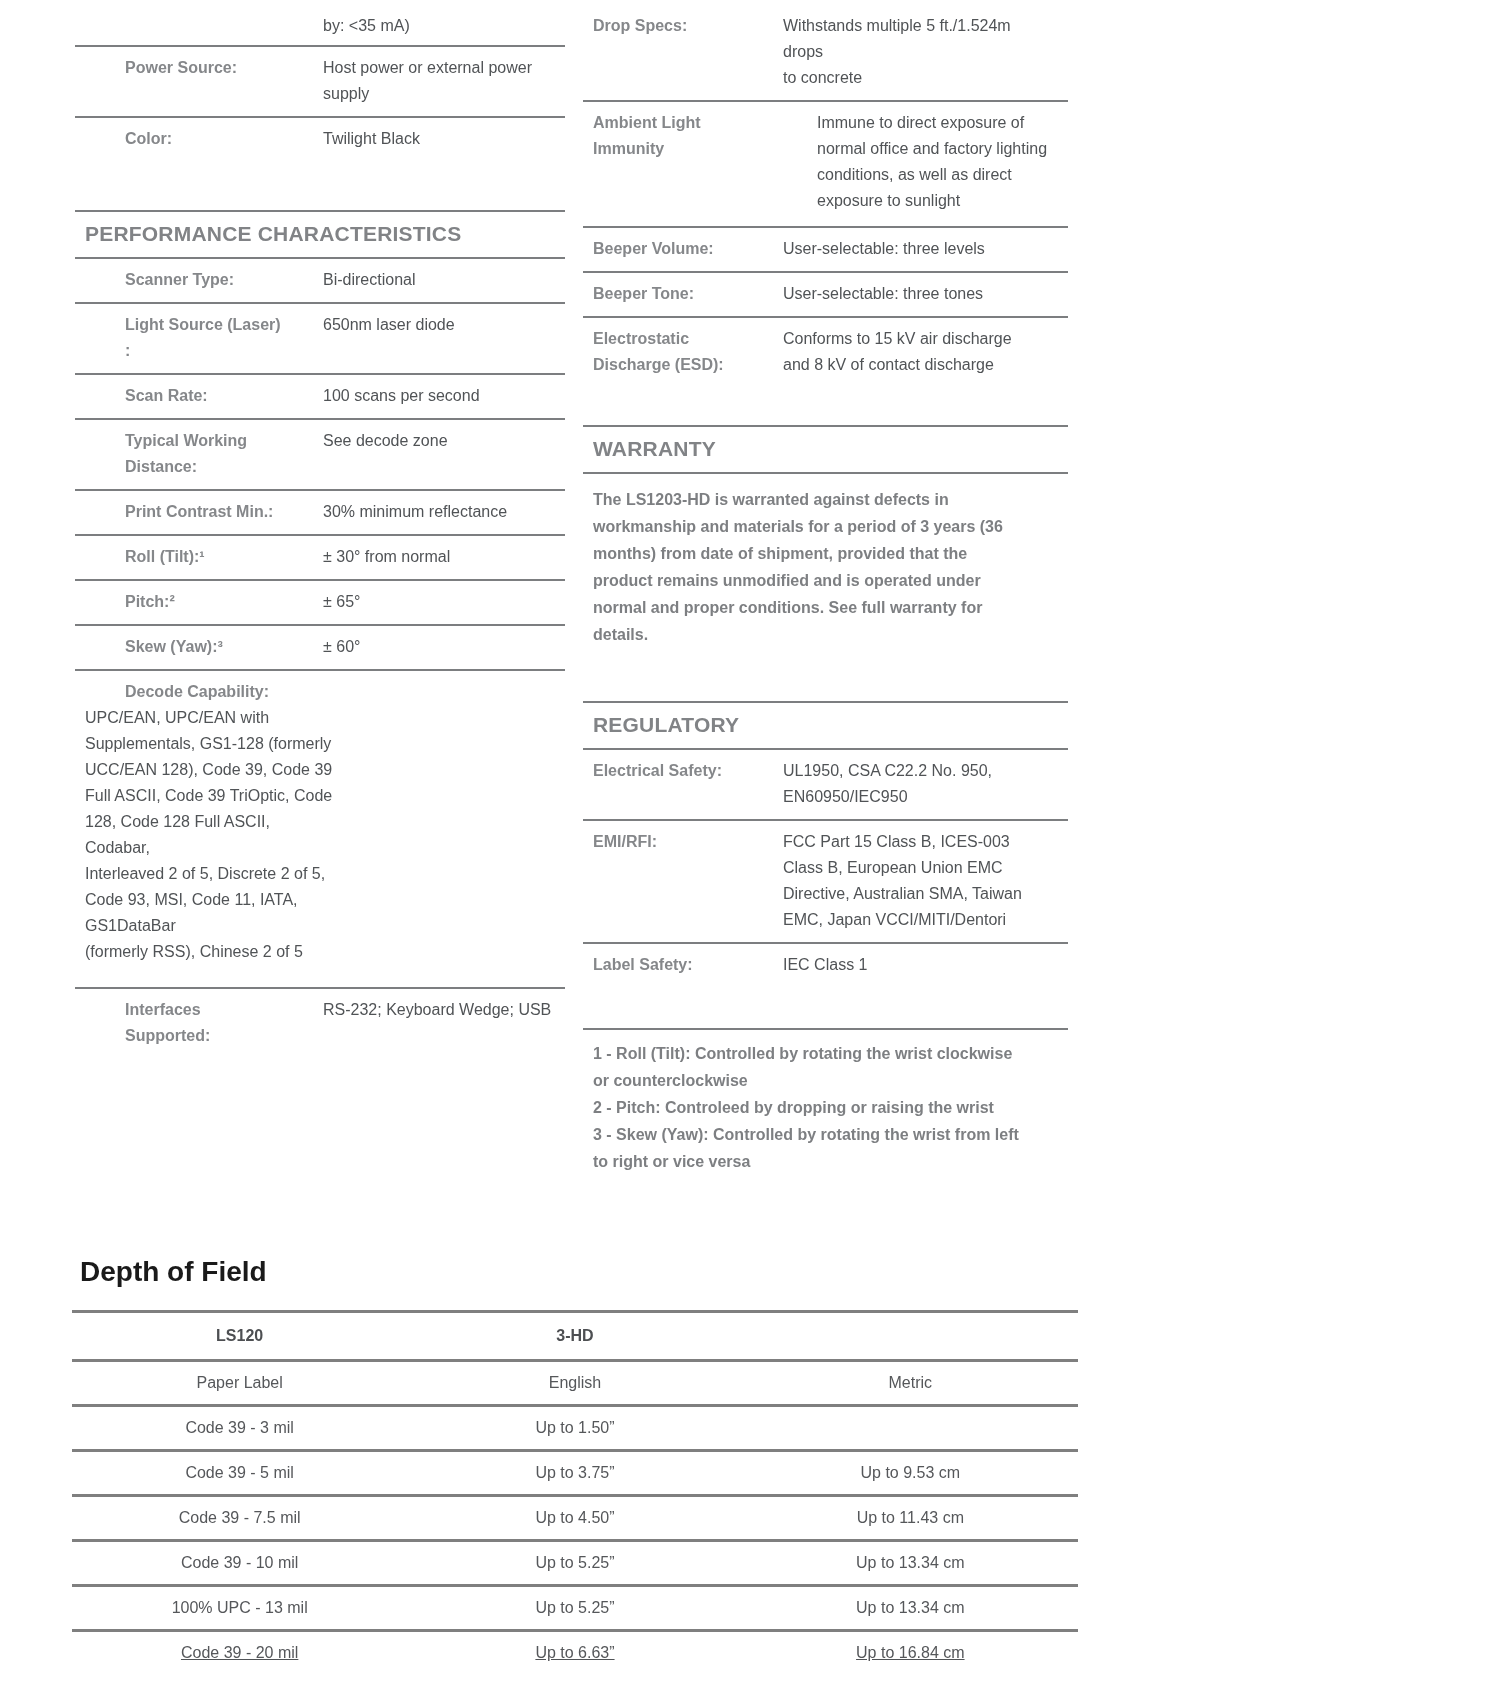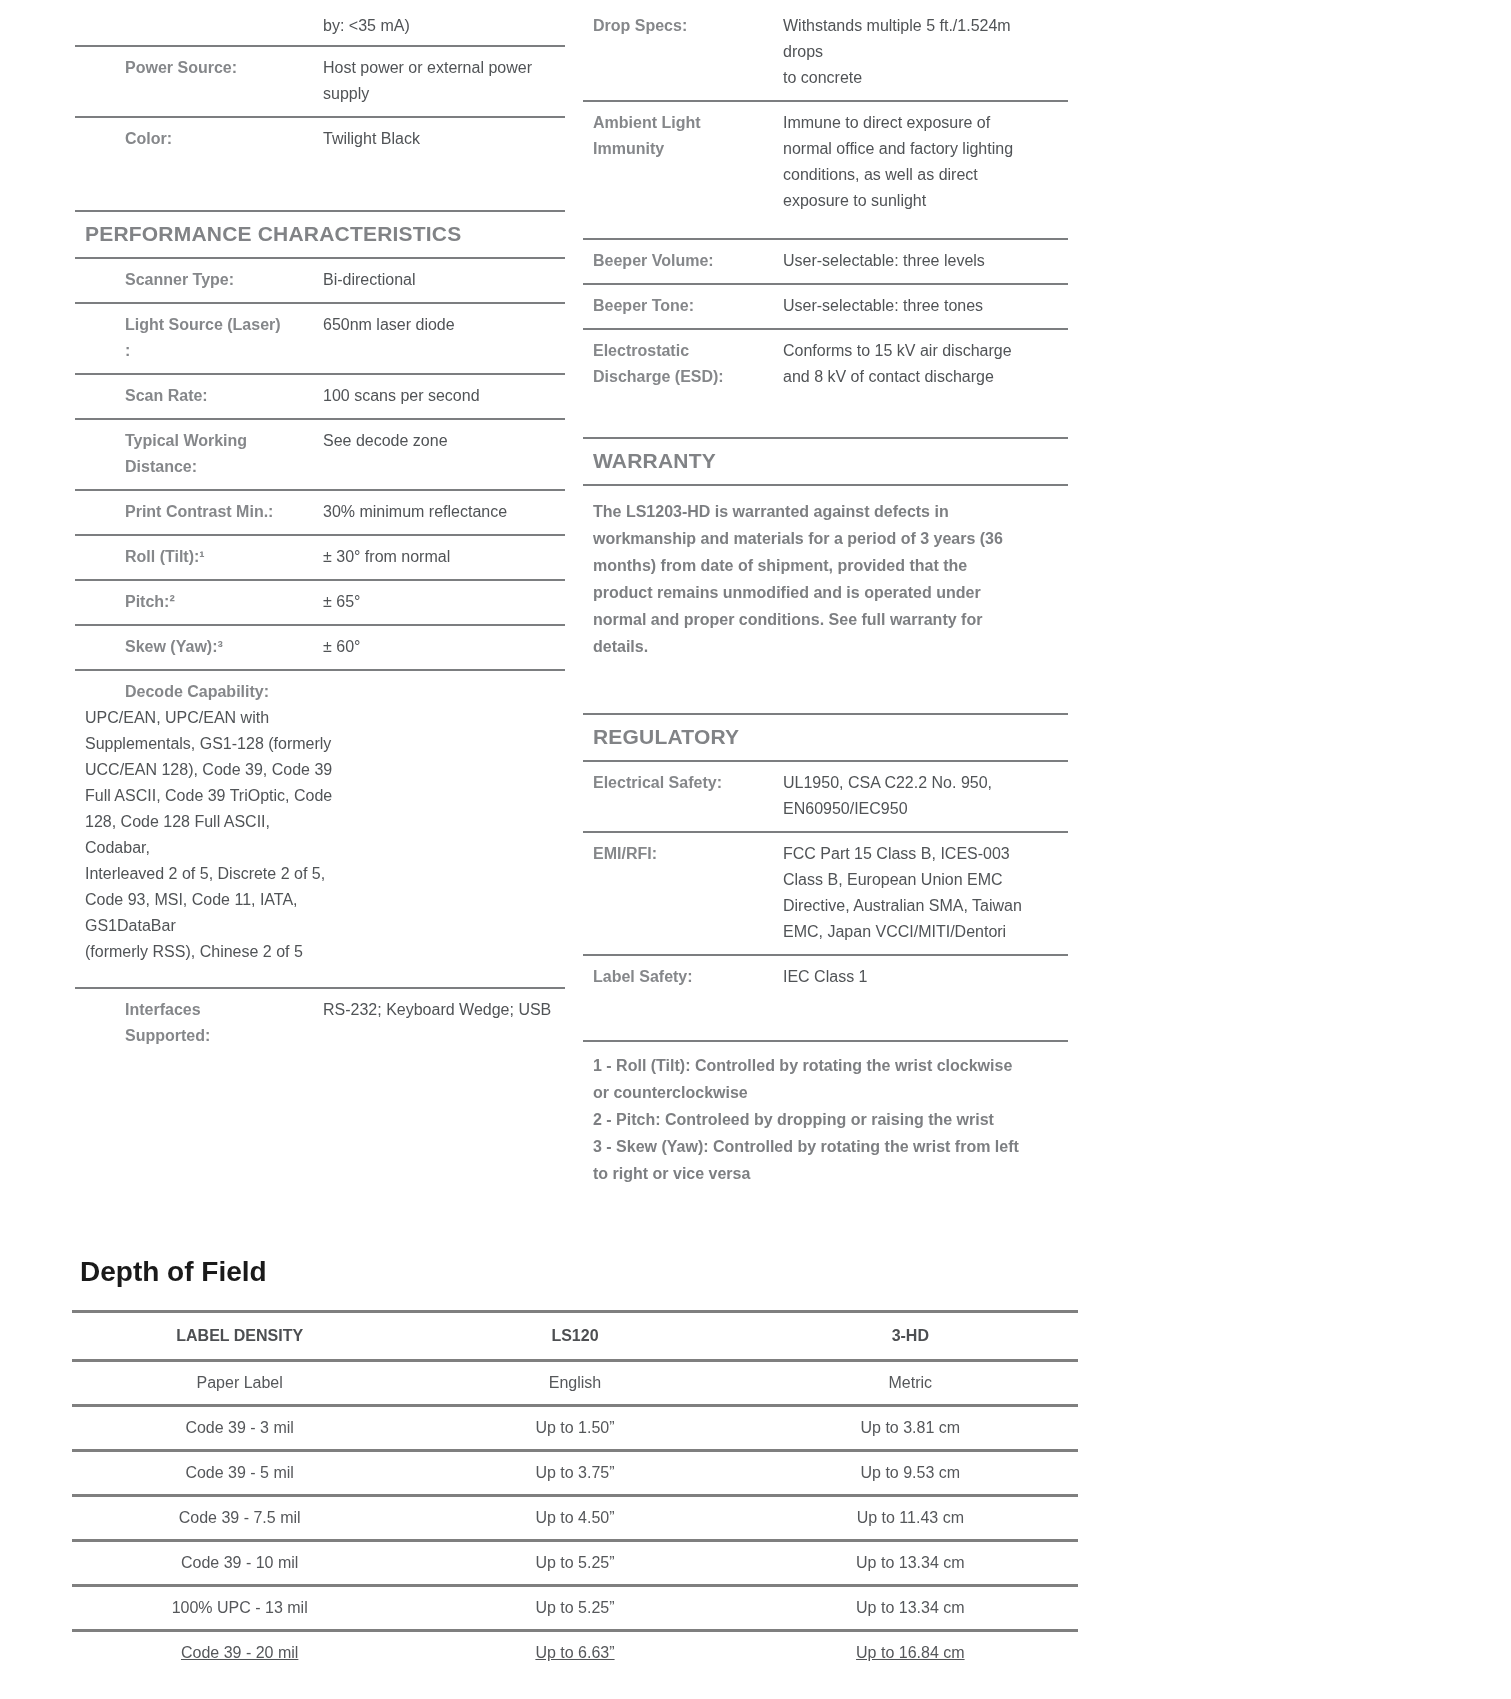--- a/index.html
+++ b/index.html
@@ -32,21 +32,21 @@
   .col-right .spec-label{width:190px;}
   .spec-value{
     flex:1;
     color:#505356;
     white-space:pre-line;
   }
   .r-first{padding-top:13px;padding-bottom:6px;}
   .r-noline{border-bottom:none;}
   .r-decode{padding-bottom:22px;flex-direction:column;}
   .r-drop{padding-top:13px;padding-bottom:9px;}
-  .r-ambient{padding-bottom:24px;}
+  .r-ambient{padding-bottom:12px;gap:34px;}
   .r-esd{border-bottom:none;padding-bottom:0;}
 
   .section-heading{
     margin-top:49px;
     border-top:2px solid #7c7e80;
     border-bottom:2px solid #7c7e80;
     padding:8px 0 9px 10px;
     font-size:21px;
     font-weight:bold;
     letter-spacing:0.2px;
@@ -265,33 +265,31 @@
 2 - Pitch: Controleed by dropping or raising the wrist
 3 - Skew (Yaw): Controlled by rotating the wrist from left
 to right or vice versa</div>
 
   </div>
 
   <h1 class="dof-title">Depth of Field</h1>
 
   <div class="dof-table">
     <div class="dof-row dof-head">
-      <div>LABEL DENSITY</div>
       <div>LS120</div>
       <div>3-HD</div>
     </div>
     <div class="dof-row">
       <div>Paper Label</div>
       <div>English</div>
       <div>Metric</div>
     </div>
     <div class="dof-row">
       <div>Code 39 - 3 mil</div>
       <div>Up to 1.50”</div>
-      <div>Up to 3.81 cm</div>
     </div>
     <div class="dof-row">
       <div>Code 39 - 5 mil</div>
       <div>Up to 3.75”</div>
       <div>Up to 9.53 cm</div>
     </div>
     <div class="dof-row">
       <div>Code 39 - 7.5 mil</div>
       <div>Up to 4.50”</div>
       <div>Up to 11.43 cm</div>

